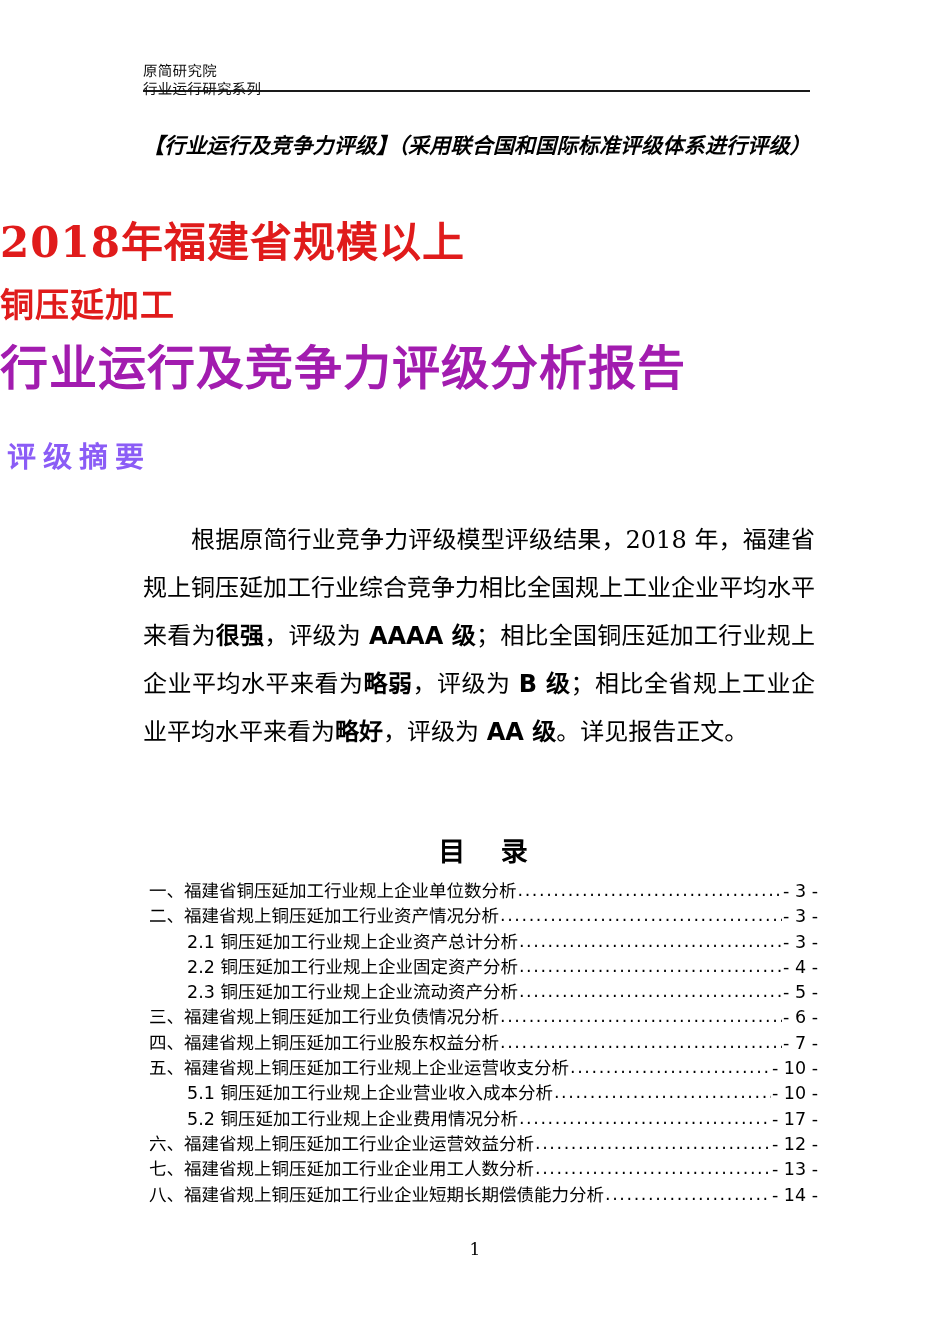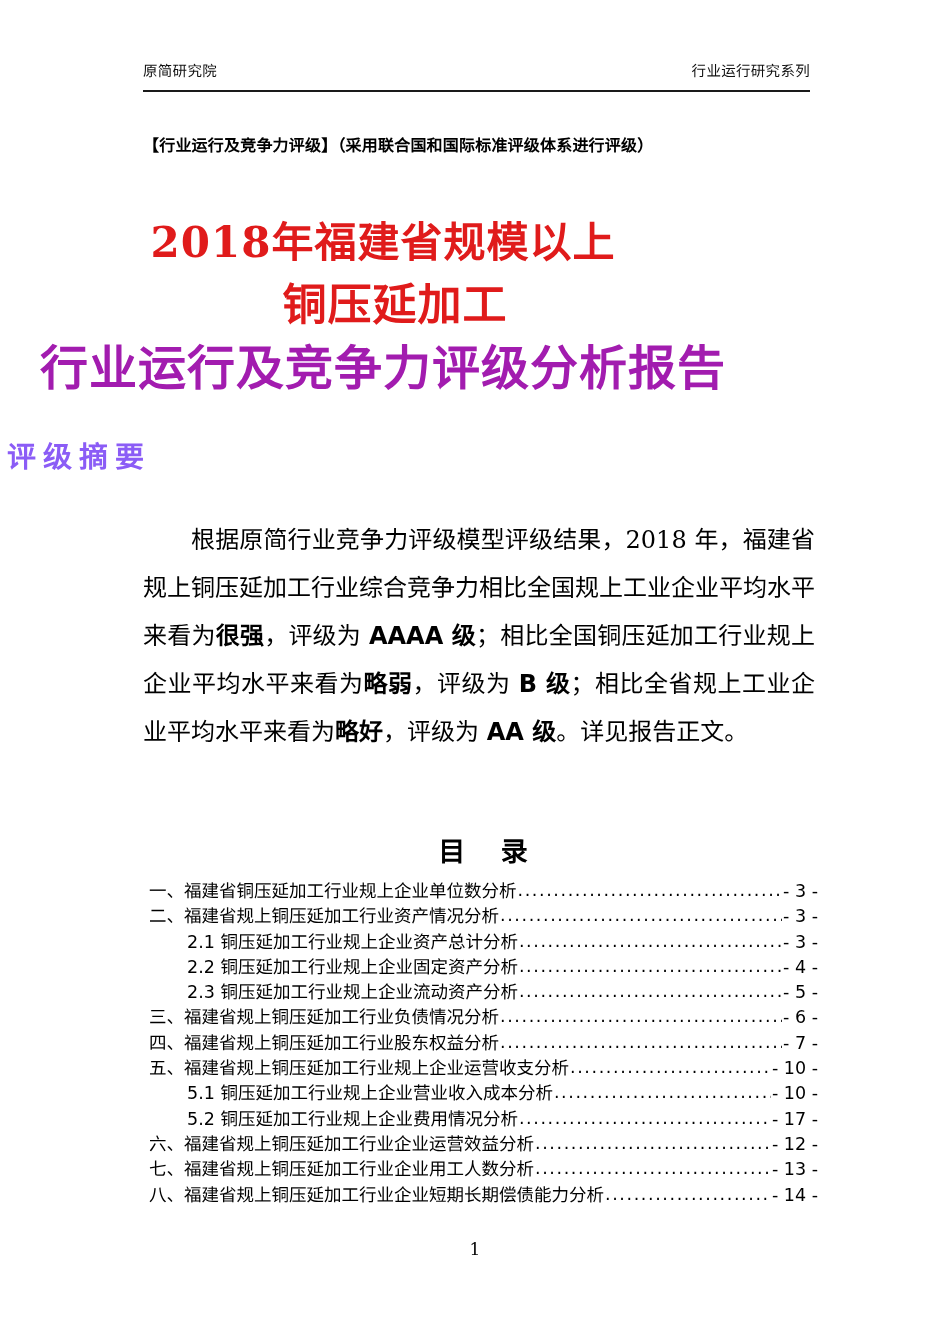--- a/index.html
+++ b/index.html
@@ -31,69 +31,70 @@
     left: 143px;
     top: 62px;
     width: 667px;
     height: 30px;
     display: flex;
     align-items: flex-start;
     justify-content: space-between;
     border-bottom: 2px solid #1a1a1a;
     padding-bottom: 4px;
     box-sizing: border-box;
+    flex-direction: column;
   }
   .page-header span {
     font-family: "DejaVu Sans", "Liberation Sans", sans-serif;
     font-size: 14.5px;
     line-height: 18px;
     letter-spacing: 0.3px;
     color: #111111;
     white-space: nowrap;
   }
 
   
   .bracket-line {
     position: absolute;
     left: 143px;
     top: 133px;
     width: 680px;
     font-family: "DejaVu Serif", "Liberation Serif", serif;
     font-weight: bold;
-    font-size: 16px;
+    font-size: 21px;
     line-height: 26px;
     letter-spacing: 0.2px;
     white-space: nowrap;
     color: #000000;
+    font-style: italic;
   }
 
   
   .main-title {
     position: absolute;
     left: 0;
     top: 212px;
     width: 766px;
-    text-align: center;
+    text-align: left;
   }
   .main-title .tline {
     display: block;
     font-family: "DejaVu Serif", "Liberation Serif", serif;
     font-weight: bold;
     white-space: nowrap;
   }
   .main-title .t1 {
     font-size: 42px;
     line-height: 62px;
     letter-spacing: 1px;
   }
   .main-title .t2 {
-    font-size: 44px;
+    font-size: 34px;
     line-height: 62px;
     letter-spacing: 1px;
-    padding-left: 24px;
   }
   .main-title .t3 {
     font-size: 48px;
     line-height: 64px;
     letter-spacing: 1px;
   }
 
   
   .abstract-heading {
     position: absolute;

